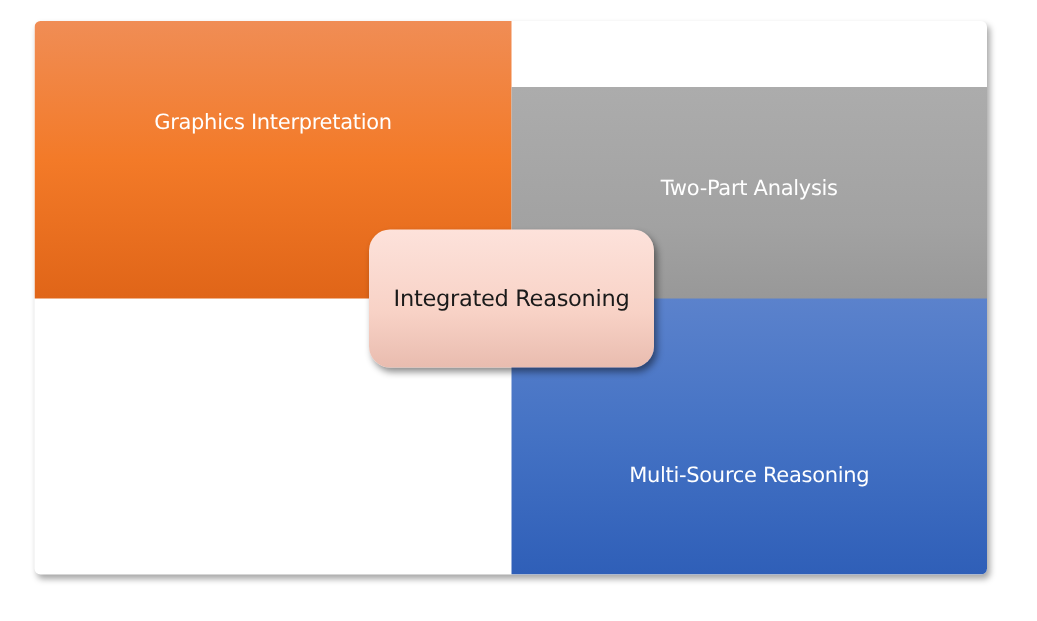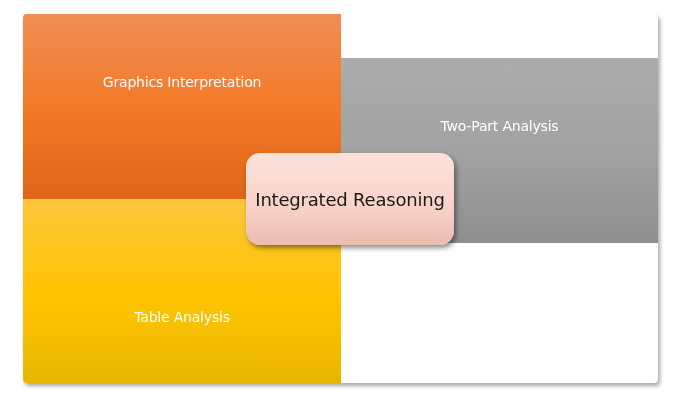--- a/index.html
+++ b/index.html
@@ -16,37 +16,37 @@
       background: linear-gradient(to bottom, #acacac 0%, #a2a2a2 50%, #8f8f8f 100%);
       align-items: flex-start; margin-top: 44px; }
     .q-bl { left: 0; top: 185px; width: 318px; height: 184px;
       background: linear-gradient(to bottom, #fdc63a 0%, #fec400 55%, #e8b600 100%);
       align-items: flex-end; }
     .q-br { left: 318px; top: 185px; width: 317px; height: 184px;
       background: linear-gradient(to bottom, #5b82cc 0%, #4472c4 50%, #2f5fb8 100%);
       align-items: flex-end; }
     .q-tl .lbl, .q-tr .lbl { margin-top: 60px; }
     .q-bl .lbl, .q-br .lbl { margin-bottom: 58px; }
-    .center { position: absolute; left: 246px; top: 153px; width: 208px; height: 92px;
+    .center { position: absolute; left: 246px; top: 153px; width: 190px; height: 92px;
       border-radius: 14px; box-sizing: border-box;
       background: linear-gradient(to bottom, #fde2db 0%, #f8d2c6 60%, #e9bcaf 100%);
       box-shadow: 2px 3px 5px rgba(0,0,0,0.45);
       display: flex; align-items: center; justify-content: center;
-      color: #1a1a1a; font-size: 18px; letter-spacing: -0.2px; }
+      color: #1a1a1a; font-size: 15px; letter-spacing: -0.2px; }
   </style>
 </head>
 <body>
 
 <div class="matrix">
   <div class="quad q-tl">
     <span class="lbl">Graphics Interpretation</span>
   </div>
   <div class="quad q-tr">
     <span class="lbl">Two-Part Analysis</span>
   </div>
-  <div class="quad q-bl">
-    <span class="lbl">Table Analysis</span>
+  <div class="quad q-br">
+    <span class="lbl">Multi-Source Reasoning</span>
   </div>
 </div>
 
 <div class="center">
   <span>Integrated Reasoning</span>
 </div>
 
 </body></html>

